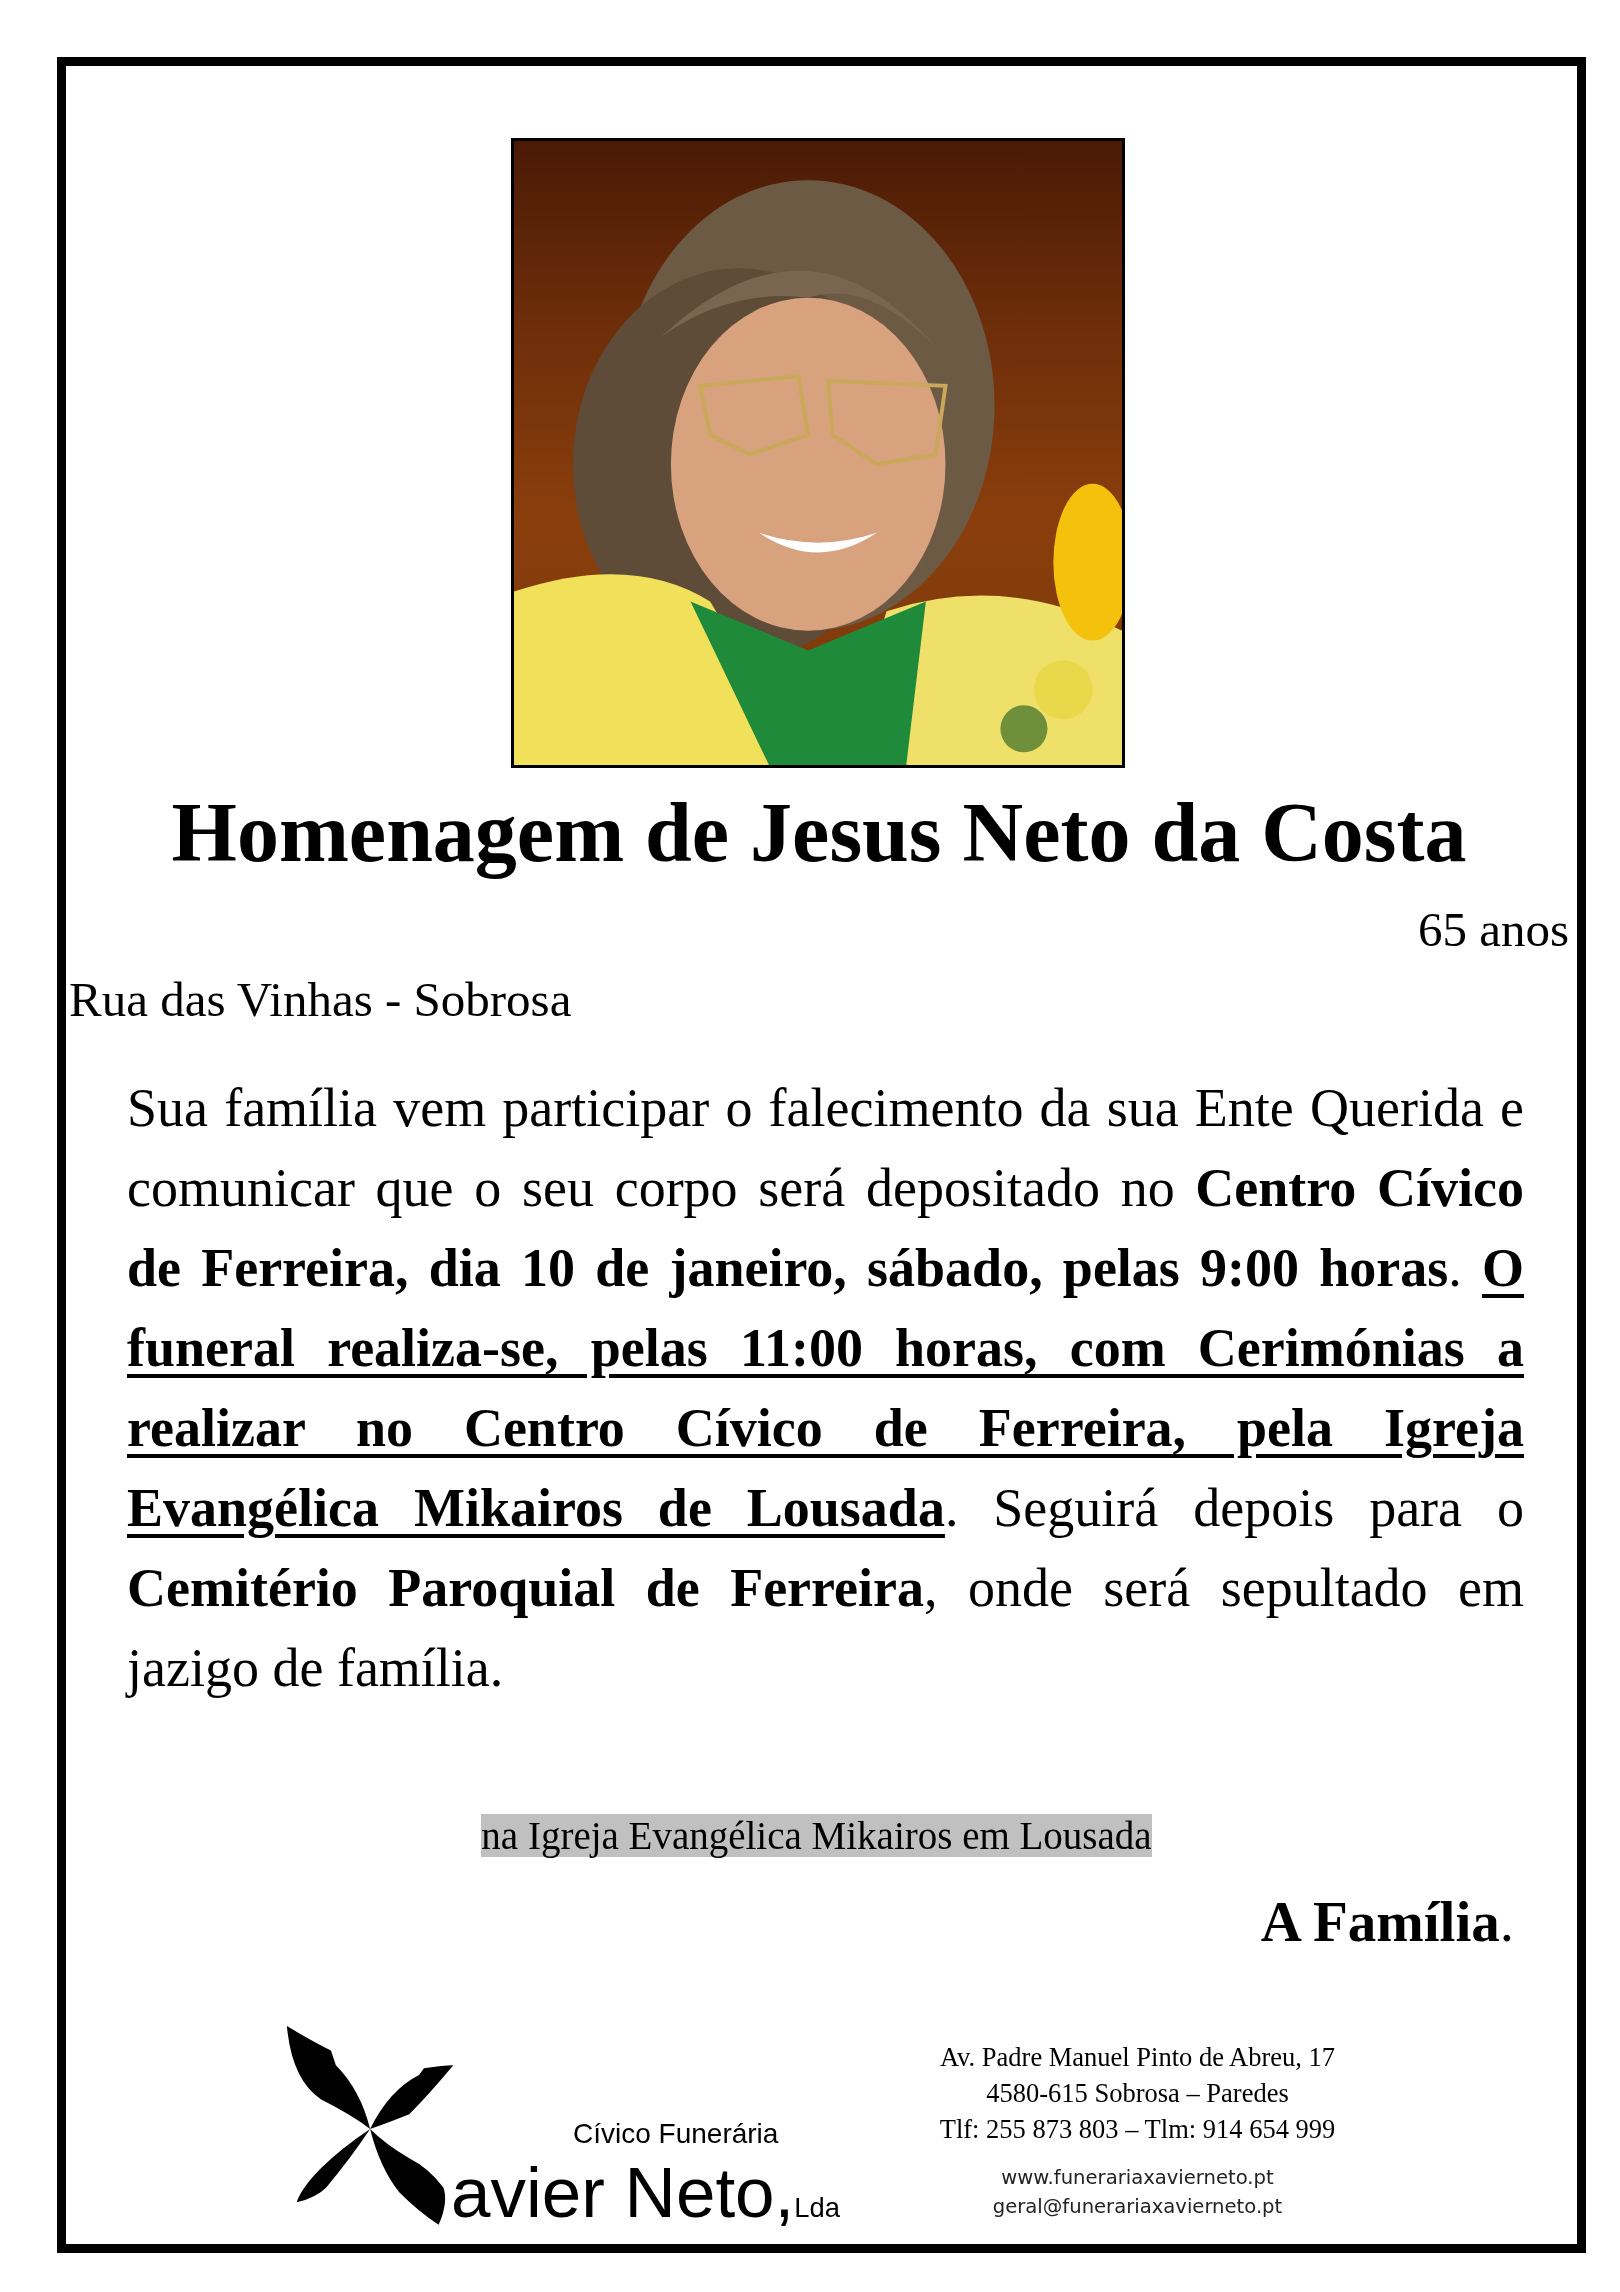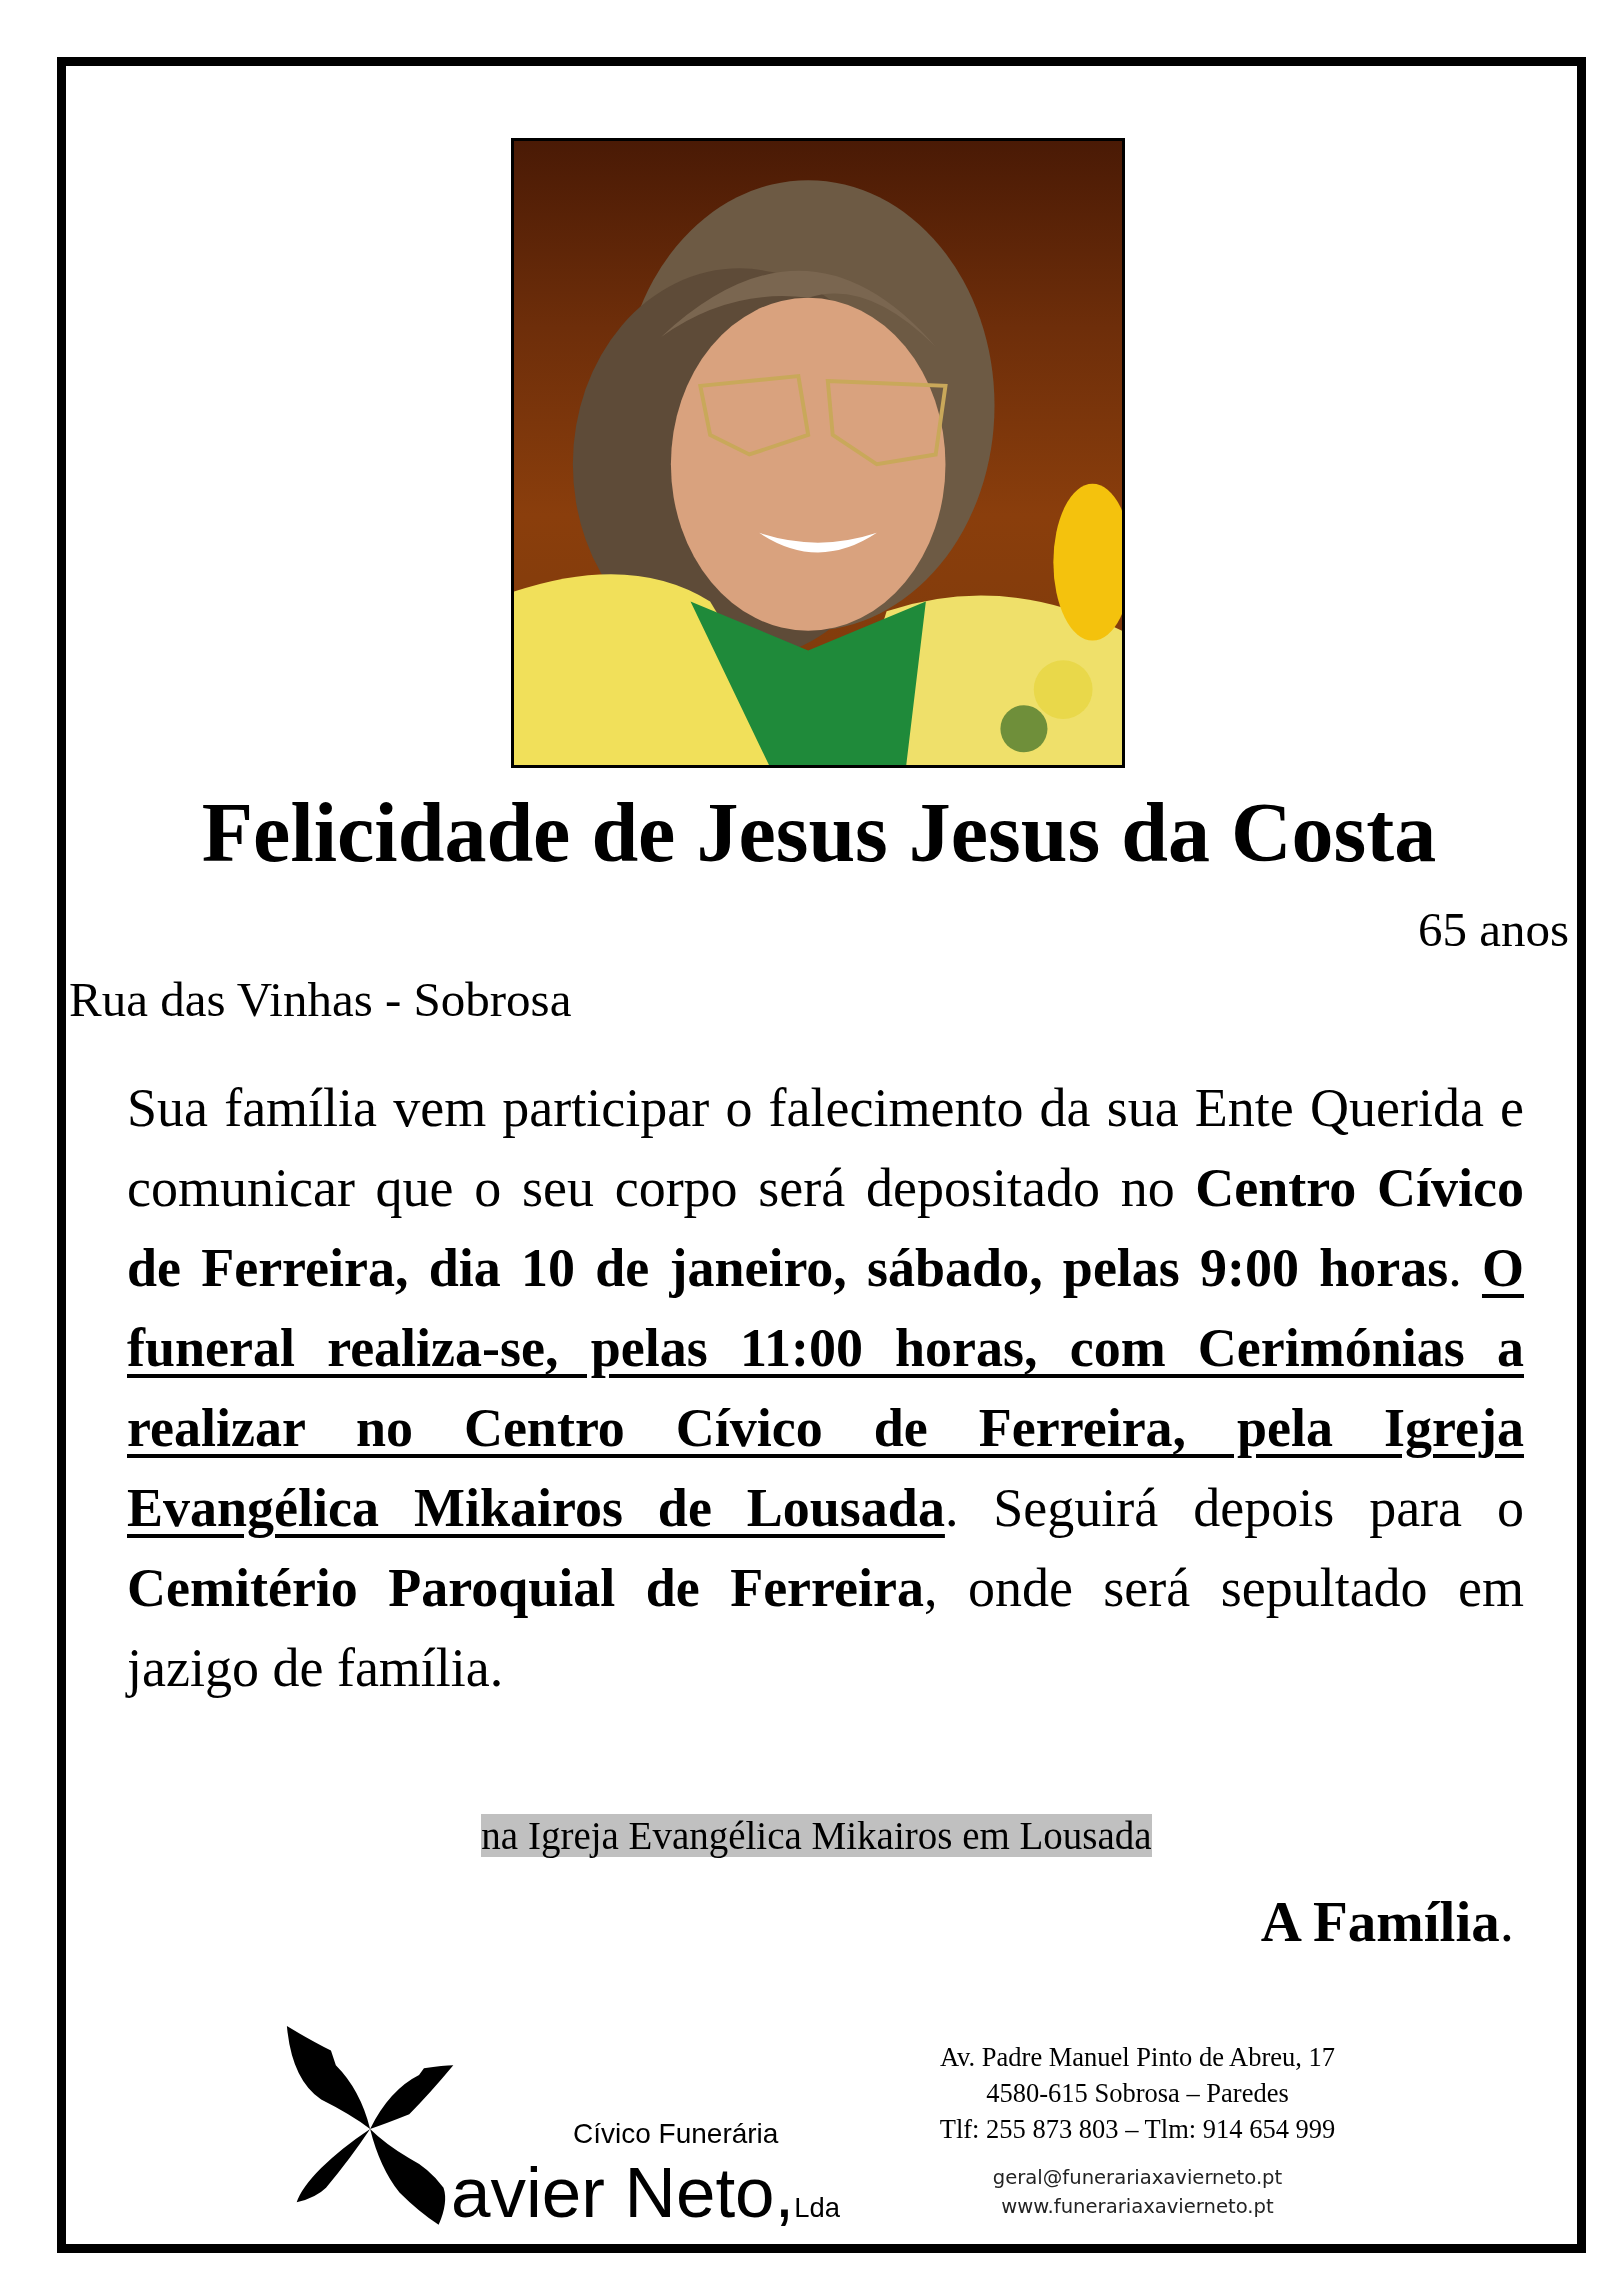--- a/index.html
+++ b/index.html
@@ -49,21 +49,21 @@
     <path d="M380 480 Q500 440 620 500 L620 637 L330 637Z" fill="#efe06a"></path>
 
     <path d="M180 470 L300 520 L420 470 L400 637 L260 637Z" fill="#1f8a3a"></path>
 
     <ellipse cx="590" cy="430" rx="40" ry="80" fill="#f4c20d"></ellipse>
     <circle cx="560" cy="560" r="30" fill="#e9d84a"></circle>
     <circle cx="520" cy="600" r="24" fill="#6f8f3a"></circle>
   </svg>
 </div>
 
-<div class="name">Felicidade de Jesus Jesus da Costa</div>
+<div class="name">Homenagem de Jesus Neto da Costa</div>
 <div class="age">65 anos</div>
 <div class="address">Rua das Vinhas - Sobrosa</div>
 
 <div class="body">
   <span>Sua família vem participar o falecimento da sua Ente Querida e comunicar que o seu corpo será depositado no </span><b>Centro Cívico de Ferreira, dia 10 de janeiro, sábado, pelas 9:00 horas</b><span>. </span><span class="u">O funeral realiza-se, pelas 11:00 horas, com Cerimónias a realizar no Centro Cívico de Ferreira, pela Igreja Evangélica Mikairos de Lousada</span><span>. Seguirá depois para o </span><b>Cemitério Paroquial de Ferreira</b><span>, onde será sepultado em jazigo de família.</span>
 </div>
 
 <div class="culto">
   <br>
   <span>na Igreja Evangélica Mikairos em Lousada</span>
@@ -79,16 +79,16 @@
 </svg>
 <div class="agencia">Cívico Funerária</div>
 <div class="brand"><span>avier Neto,</span><small>Lda</small></div>
 
 <div class="contact">
   <div>Av. Padre Manuel Pinto de Abreu, 17</div>
   <div>4580-615 Sobrosa – Paredes</div>
   <div>Tlf: 255 873 803 – Tlm: 914 654 999</div>
 </div>
 <div class="web">
+  <div>www.funerariaxavierneto.pt</div>
   <div>geral@funerariaxavierneto.pt</div>
-  <div>www.funerariaxavierneto.pt</div>
 </div>
 
 
 </body></html>

